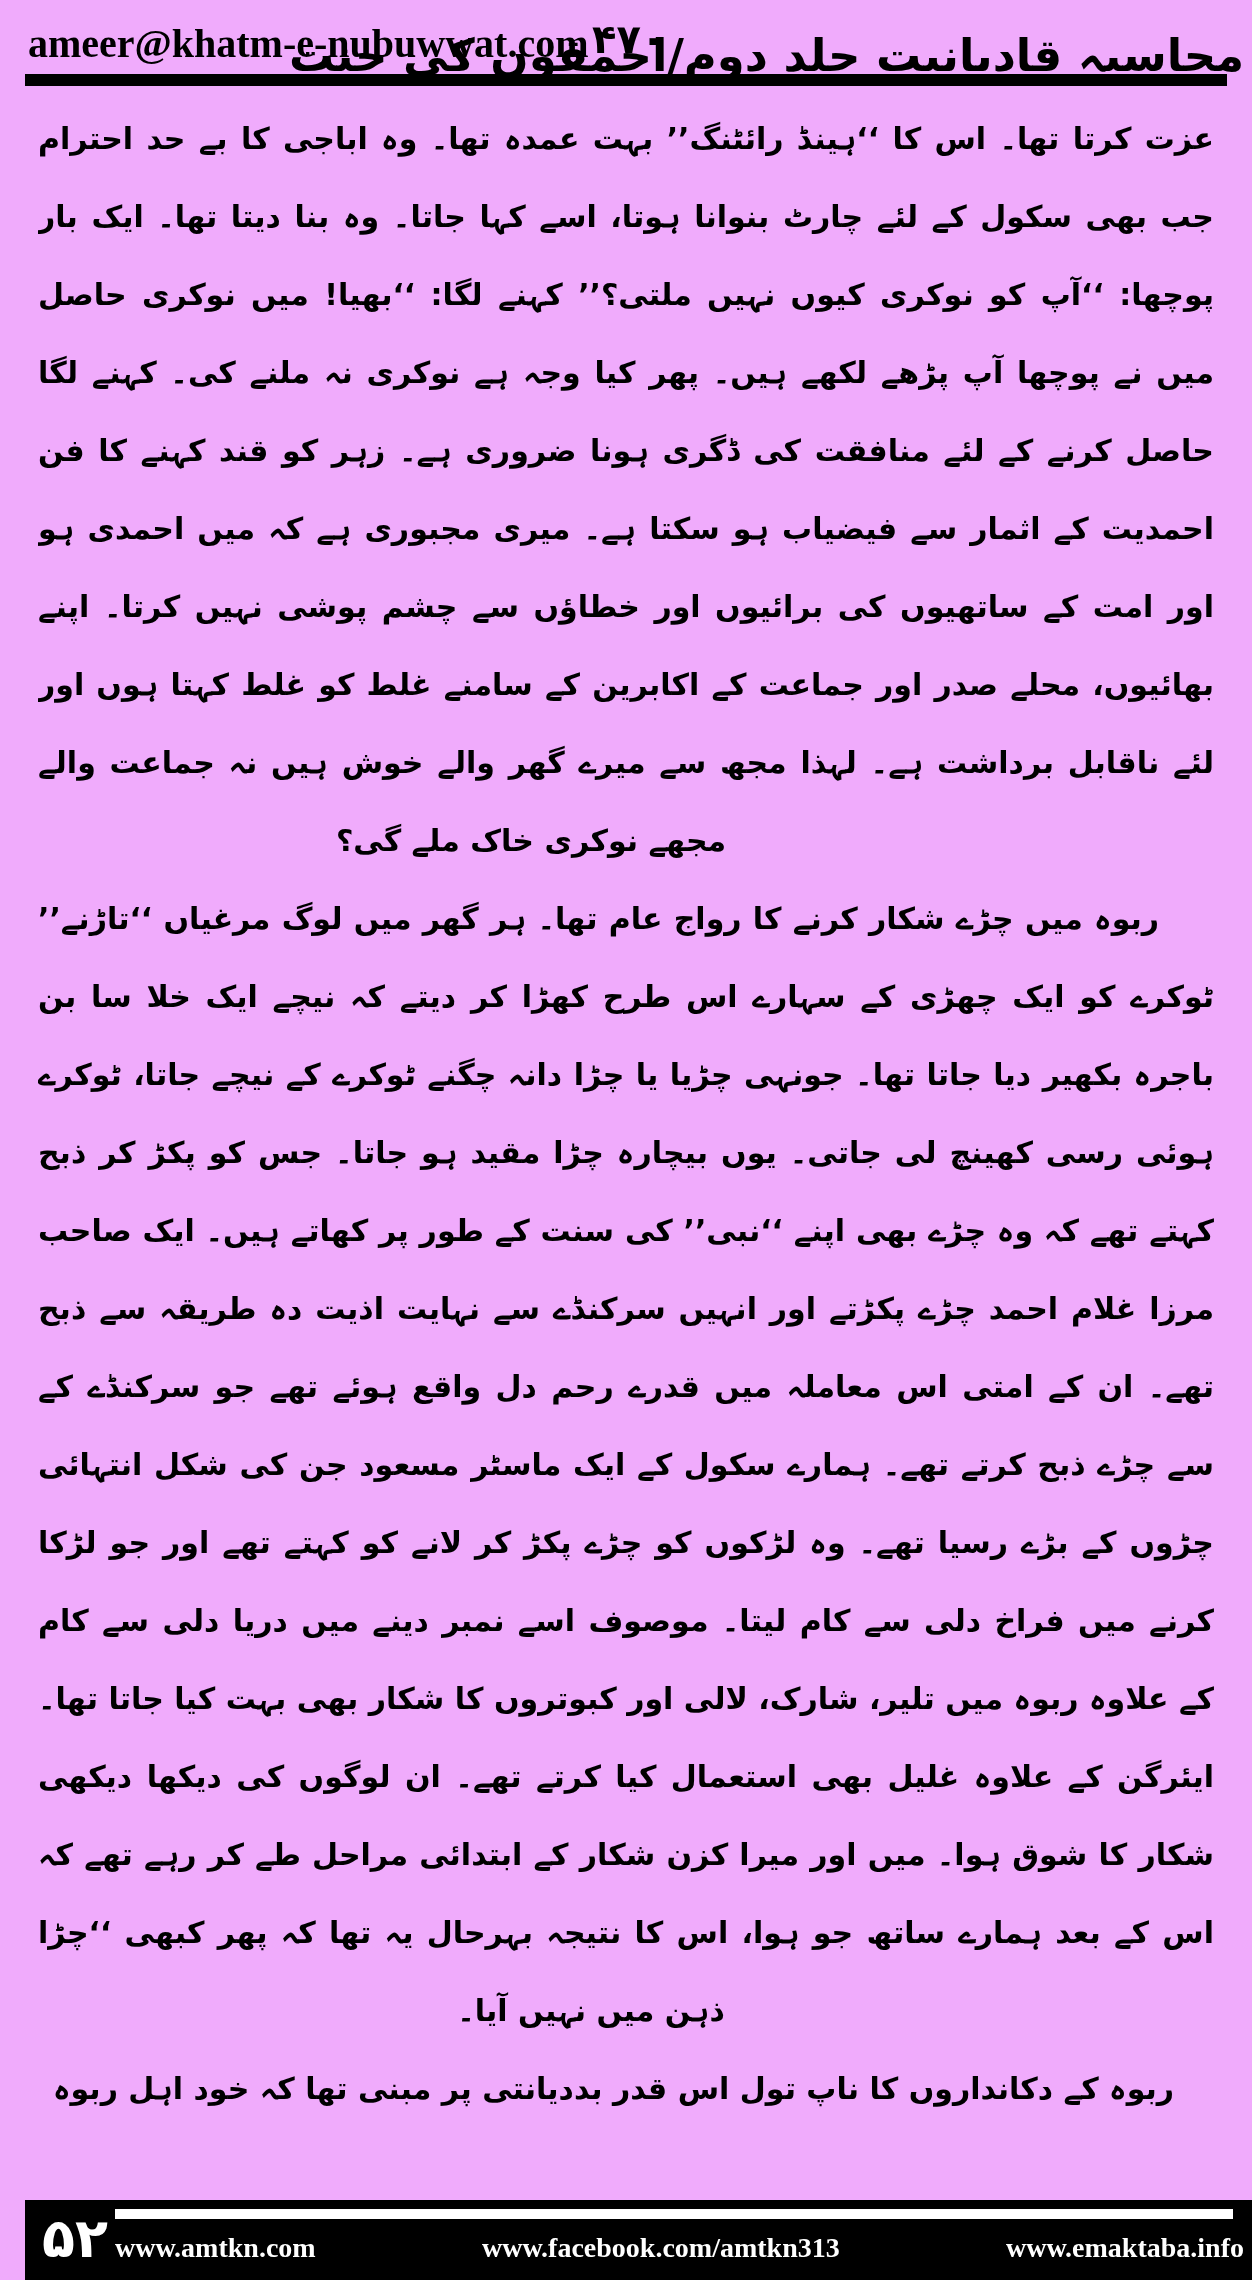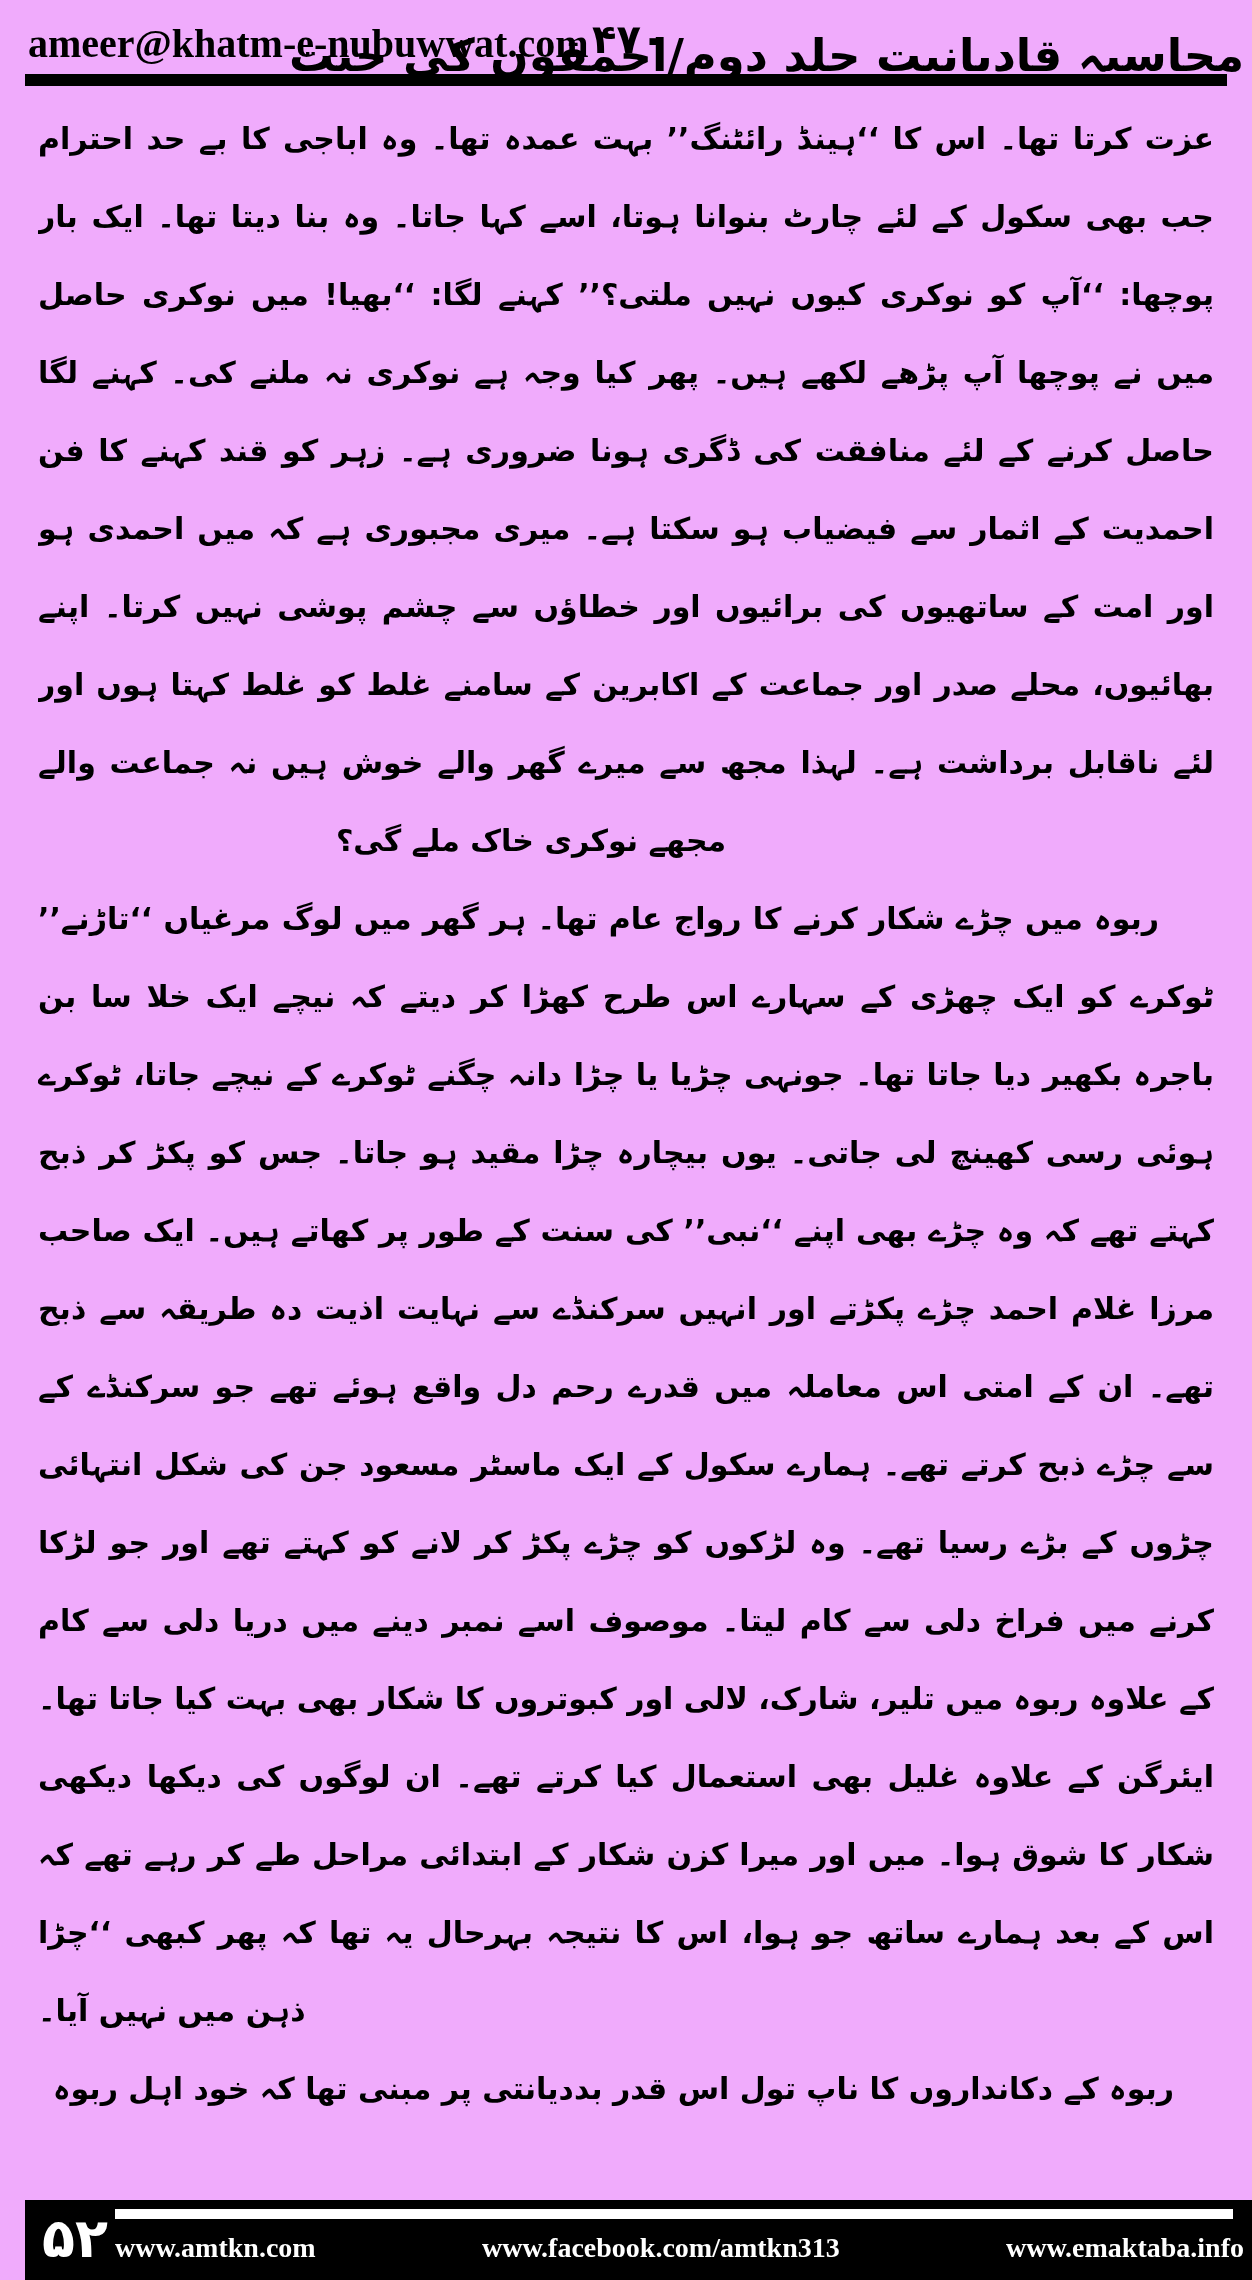--- a/index.html
+++ b/index.html
@@ -29,21 +29,21 @@
   .body-text{
     position:absolute;left:38px;top:100px;width:1176px;direction:rtl;
   }
   .line{
     height:78px;line-height:78px;font-size:30px;font-weight:bold;
     overflow:hidden;
   }
   .full {text-align:justify;text-align-last:justify;}
   .start{text-align:justify;text-align-last:justify;padding-right:55px;}
   .end-deep{text-align:center;padding-right:190px;}
-  .end  {text-align:left;padding-right:70px;}
+  .end  {text-align:center;padding-right:70px;}
   .last {text-align:right;padding-right:40px;}
   
   .footer{
     position:absolute;left:25px;top:2200px;width:1227px;height:94px;background:#000;
   }
   .ftr-pageno{
     position:absolute;left:10px;top:4px;width:80px;text-align:center;
     color:#fff;font-size:54px;font-weight:bold;line-height:70px;direction:rtl;
   }
   .ftr-right{

